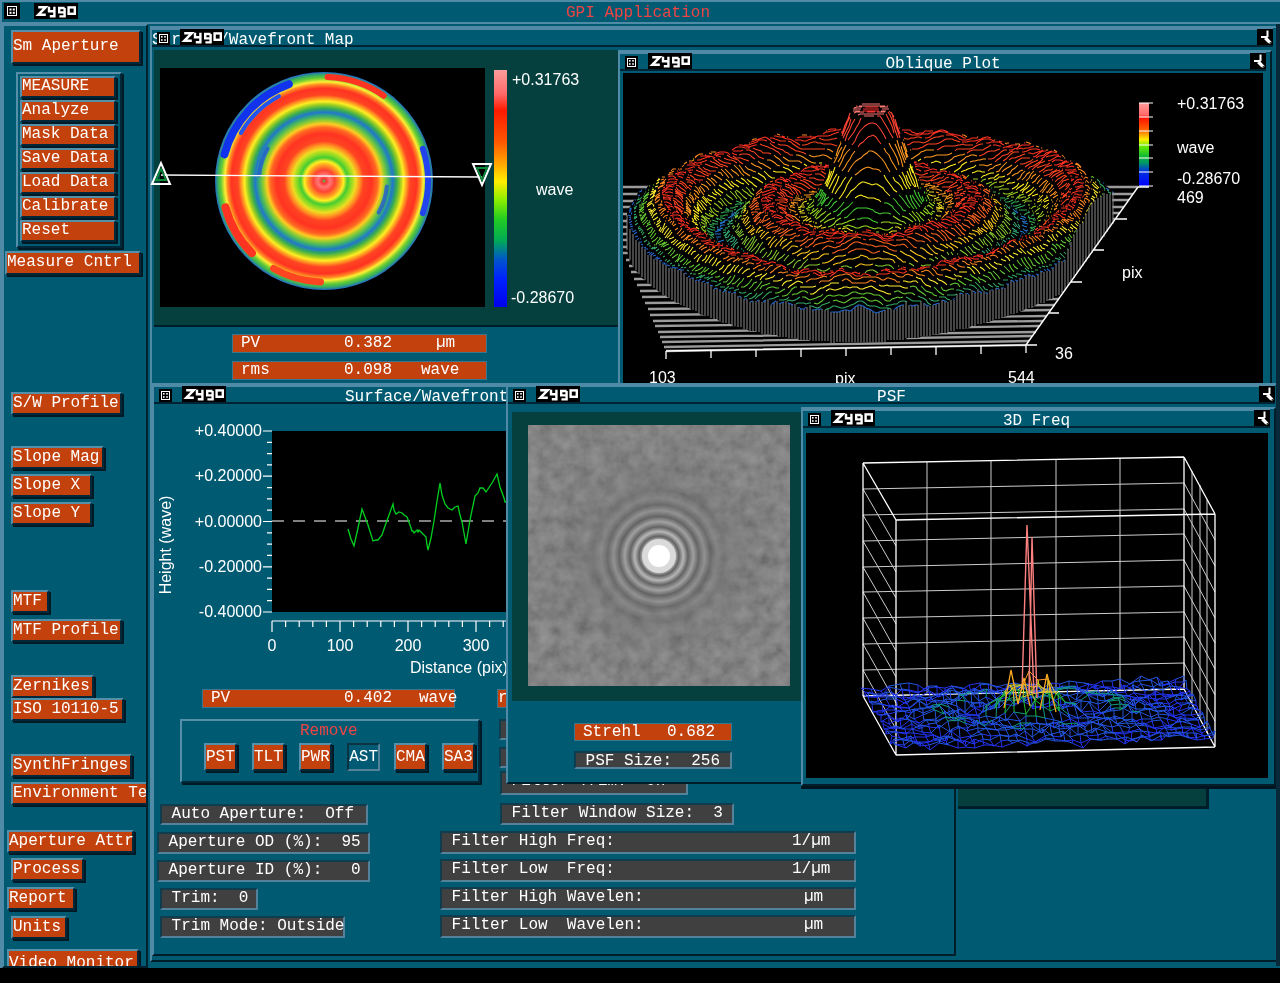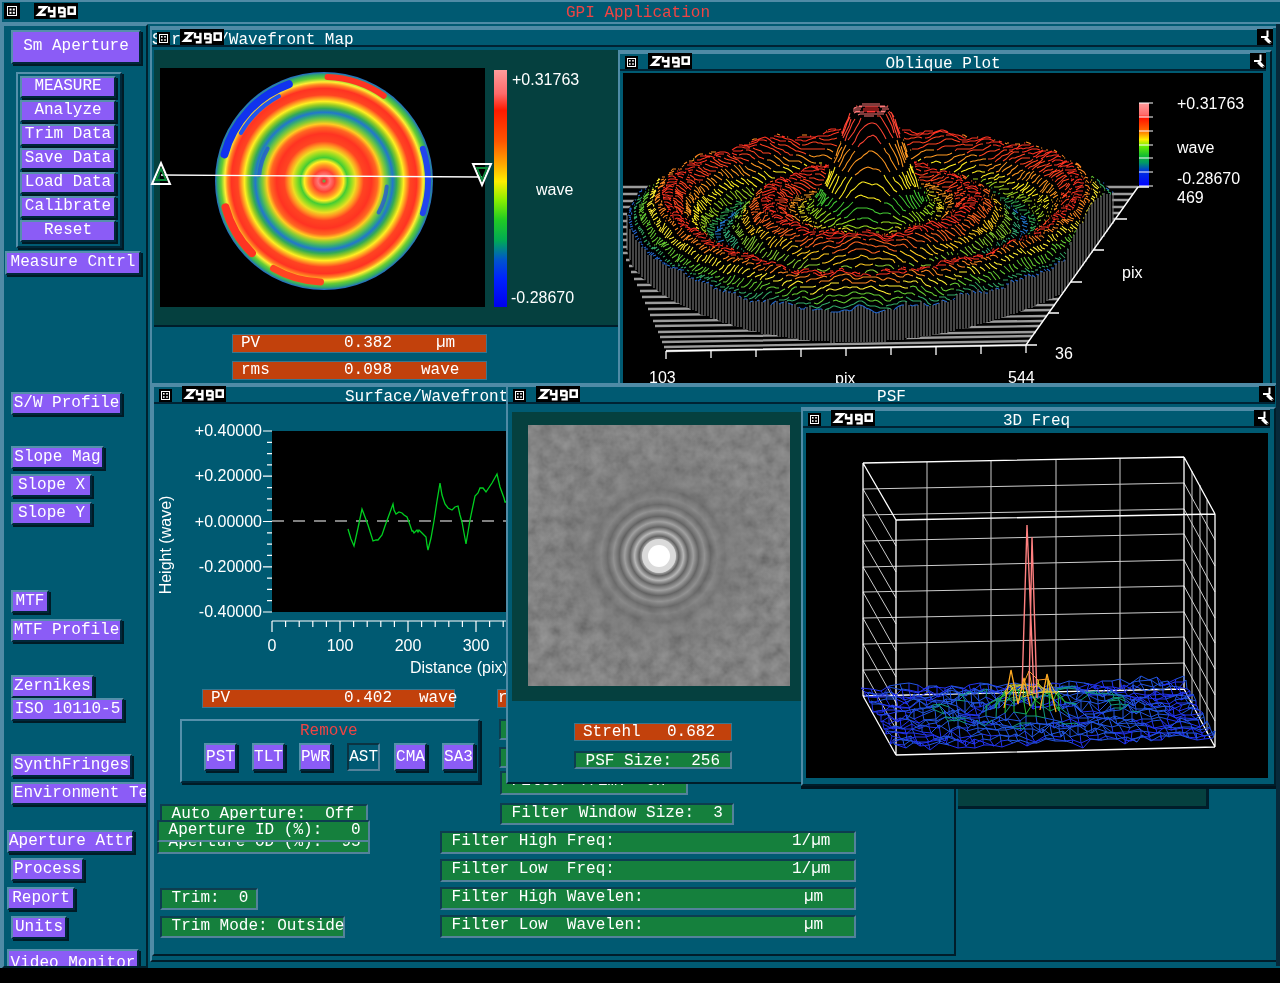--- a/index.html
+++ b/index.html
@@ -1,20 +1,20 @@
 <!DOCTYPE html>
 <html><head><meta charset="utf-8"><style>
 *{margin:0;padding:0;box-sizing:content-box;-webkit-font-smoothing:antialiased}
 body{width:1280px;height:983px;background:#000;overflow:hidden;position:relative;font-family:'Liberation Mono',monospace}
 .win{position:absolute;background:#005a72}
-.b{position:absolute;background:#8b5cf6;border:2px solid;border-color:#5590ab #00283a #00283a #5590ab;
-   box-shadow:2px 2px 0 #001b26;color:#fff;font:16px 'Liberation Mono',monospace;text-align:center;white-space:pre}
+.b{position:absolute;background:#c2410c;border:2px solid;border-color:#5590ab #00283a #00283a #5590ab;
+   box-shadow:2px 2px 0 #001b26;color:#fff;font:16px 'Liberation Mono',monospace;white-space:pre}
 .bp{position:absolute;background:#015a74;border:2px solid;border-color:#0b3342 #54829b #54829b #0b3342;
    color:#fff;font:16px 'Liberation Mono',monospace;text-align:right;white-space:pre}
-.vb{position:absolute;background:#15803d;border:2px solid;border-color:#0d3d4f #54829b #54829b #0d3d4f;
+.vb{position:absolute;background:#404040;border:2px solid;border-color:#0d3d4f #54829b #54829b #0d3d4f;
    color:#fff;font:16px/17px 'Liberation Mono',monospace;white-space:pre}
 .kb{position:absolute;background:#c2410c;border:1px solid #39768f;color:#fff;font:16px 'Liberation Mono',monospace;white-space:pre}
 .t{position:absolute;color:#ef4444;font:16px 'Liberation Mono',monospace;white-space:pre}
 </style></head><body>
 <div class="win" style="left:0;top:0;width:1280px;height:966px;border-top:2px solid #4f8ba6;border-left:2px solid #4f8ba6"></div>
 <div style="position:absolute;left:0;top:22px;width:1280px;height:1.5px;background:#4f8ba6"></div>
 <div class="t" style="left:566px;top:4px">GPI Application</div>
 <div style="position:absolute;left:4px;top:3px;width:16px;height:16px"><svg width="16" height="16" xmlns="http://www.w3.org/2000/svg">
       <rect width="16" height="16" fill="#000"></rect>
       <rect x="3.5" y="3.5" width="9" height="9" fill="none" stroke="#fff" stroke-width="1"></rect>
@@ -32,21 +32,21 @@
         <path d="M30.6 5h-5.4v4.4h5.4"></path>
         <path d="M30.6 5v8.4h-5.2"></path>
         <rect x="34.6" y="4.4" width="6.2" height="6.4"></rect>
       </g>
     </svg></div>
 <div class="win" style="left:2px;top:24px;width:142px;height:940px;border:2px solid;border-color:#4f8ba6 #00222f #00222f #4f8ba6;overflow:hidden">
     <div class="b" style="left:7px;top:4px;width:126px;height:30px;line-height:29px">Sm Aperture</div>
     <div style="position:absolute;left:12px;top:46px;width:102px;height:172px;border:2px solid;border-color:#5590ab #00283a #00283a #5590ab;box-shadow:2px 2px 0 #001b26"></div>
     <div class="b" style="left:16px;top:50px;width:92px;height:18px;line-height:17px">MEASURE</div>
     <div class="b" style="left:16px;top:74px;width:92px;height:18px;line-height:17px">Analyze</div>
-    <div class="b" style="left:16px;top:98px;width:92px;height:18px;line-height:17px">Trim Data</div>
+    <div class="b" style="left:16px;top:98px;width:92px;height:18px;line-height:17px">Mask Data</div>
     <div class="b" style="left:16px;top:122px;width:92px;height:18px;line-height:17px">Save Data</div>
     <div class="b" style="left:16px;top:146px;width:92px;height:18px;line-height:17px">Load Data</div>
     <div class="b" style="left:16px;top:170px;width:92px;height:18px;line-height:17px">Calibrate</div>
     <div class="b" style="left:16px;top:194px;width:92px;height:18px;line-height:17px">Reset</div>
     <div class="b" style="left:1px;top:225px;width:132px;height:20px;line-height:19px">Measure Cntrl</div>
     <div class="b" style="left:7px;top:366px;width:107px;height:19px;line-height:18px">S/W Profile</div>
     <div class="b" style="left:7px;top:420px;width:89px;height:19px;line-height:18px">Slope Mag</div>
     <div class="b" style="left:7px;top:448px;width:77px;height:19px;line-height:18px">Slope X</div>
     <div class="b" style="left:7px;top:476px;width:77px;height:19px;line-height:18px">Slope Y</div>
     <div class="b" style="left:7px;top:564px;width:34px;height:19px;line-height:18px">MTF</div>
@@ -295,21 +295,21 @@
 <div class="b" style="left:252px;top:743px;width:29px;height:24px;line-height:24px">TLT</div>
 <div class="b" style="left:299px;top:743px;width:29px;height:24px;line-height:24px">PWR</div>
 <div class="bp" style="left:347px;top:743px;width:29px;height:24px;line-height:24px">AST</div>
 <div class="b" style="left:394px;top:743px;width:29px;height:24px;line-height:24px">CMA</div>
 <div class="b" style="left:442px;top:743px;width:29px;height:24px;line-height:24px">SA3</div>
 <div class="vb" style="left:499px;top:719px;width:66px;height:17px"></div>
 <div class="vb" style="left:499px;top:747px;width:66px;height:17px"></div>
 <div class="vb" style="left:500px;top:771px;width:184px;height:20px"> Filter Trim:  On</div>
 <div class="vb" style="left:160px;top:804px;width:204px;height:17px"> Auto Aperture:  Off</div>
 <div class="vb" style="left:157px;top:832px;width:209px;height:18px"> Aperture OD (%):  95</div>
-<div class="vb" style="left:157px;top:820px;width:209px;height:18px"> Aperture ID (%):   0</div>
+<div class="vb" style="left:157px;top:860px;width:209px;height:18px"> Aperture ID (%):   0</div>
 <div class="vb" style="left:160px;top:888px;width:94px;height:18px"> Trim:  0</div>
 <div class="vb" style="left:160px;top:916px;width:181px;height:18px"> Trim Mode: Outside</div>
 <div class="vb" style="left:500px;top:803px;width:230px;height:18px"> Filter Window Size:  3</div>
 <div class="vb" style="left:440px;top:831px;width:412px;height:19px"> Filter High Freq:<span style="position:absolute;left:350px">1/µm</span></div>
 <div class="vb" style="left:440px;top:859px;width:412px;height:19px"> Filter Low  Freq:<span style="position:absolute;left:350px">1/µm</span></div>
 <div class="vb" style="left:440px;top:887px;width:412px;height:19px"> Filter High Wavelen:<span style="position:absolute;left:362px">µm</span></div>
 <div class="vb" style="left:440px;top:915px;width:412px;height:19px"> Filter Low  Wavelen:<span style="position:absolute;left:362px">µm</span></div>
 <div class="win" style="left:506px;top:383px;width:771px;height:397px;border:2px solid;border-color:#4f8ba6 #001d2a #001d2a #4f8ba6"></div>
 <div style="position:absolute;left:508px;top:385px;width:767px;height:15px;background:#005a72;border-top:2px solid #4f8ba6;border-bottom:2px solid #002334"></div>
 <div style="position:absolute;left:508px;top:388px;width:767px;text-align:center;color:#fff;font:16px 'Liberation Mono',monospace;white-space:pre">PSF</div>

